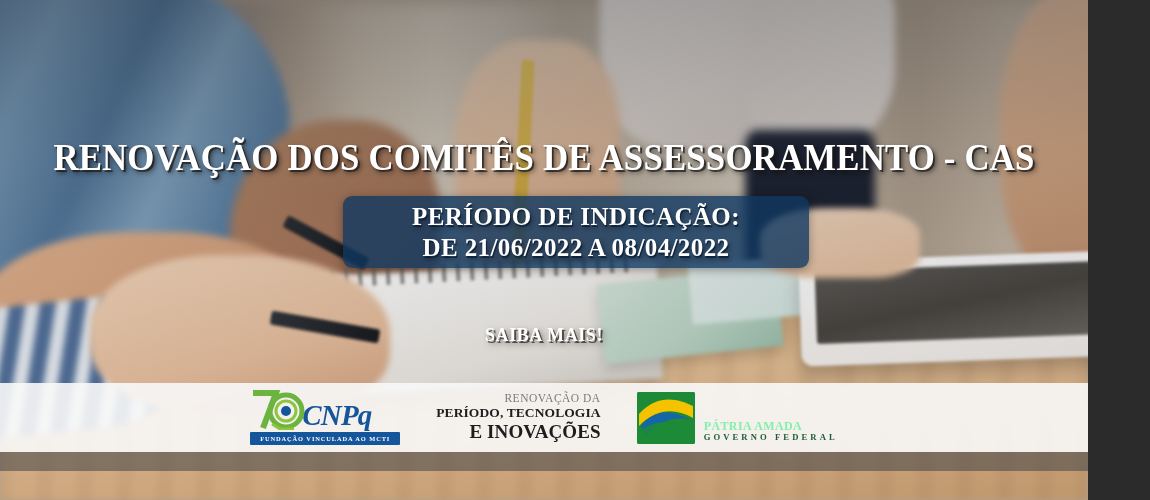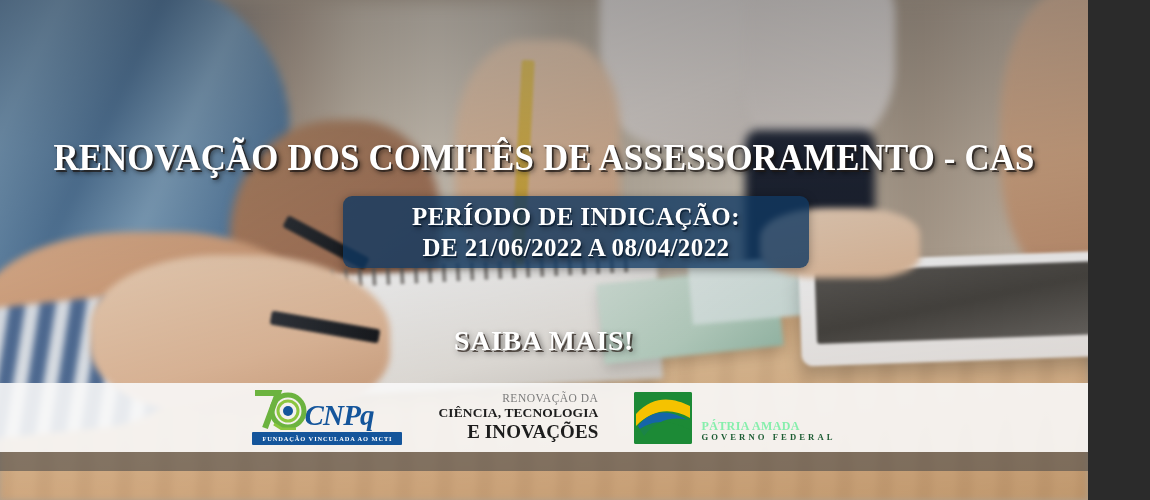--- a/index.html
+++ b/index.html
@@ -206,21 +206,21 @@
   .date-line {
     color:#fff; font-weight:700; font-size:25px; line-height:31px;
     letter-spacing:.4px;
     text-shadow:1px 2px 0 rgba(8,28,50,.75), 2px 3px 5px rgba(0,0,0,.45);
     white-space:nowrap;
   }
 
   .cta {
     position:absolute; left:0; right:0; top:325px;
     text-align:center;
-    color:#ffffff; font-size:28px; font-weight:700; letter-spacing:.6px;
+    color:#ffffff; font-size:18px; font-weight:700; letter-spacing:.6px;
     text-shadow:2px 2px 0 rgba(40,30,24,.70), 3px 3px 6px rgba(0,0,0,.5);
   }
 
   
   .footer-white {
     position:absolute; left:0; top:383px; width:100%; height:69px;
     background:rgba(248,248,248,.90);
   }
   .footer-gray {
     position:absolute; left:0; top:452px; width:100%; height:19px;
@@ -331,21 +331,21 @@
         </div>
         <div class="cnpq-word">CNPq</div>
       </div>
       <div class="cnpq-bar">
         <span>FUNDAÇÃO VINCULADA AO MCTI</span>
       </div>
     </div>
 
     <div class="ministry">
       <div class="min-1">RENOVAÇÃO DA</div>
-      <div class="min-2">CIÊNCIA, TECNOLOGIA</div>
+      <div class="min-2">PERÍODO, TECNOLOGIA</div>
       <div class="min-3">E INOVAÇÕES</div>
     </div>
 
     <div class="brasil">
       <div class="br-flag">
         <svg width="58" height="52" viewBox="0 0 58 52">
           <rect width="58" height="52" fill="#1c8a36"></rect>
           <path d="M2 22 C20 2 40 6 56 14 L56 26 C38 16 20 16 2 34 Z" fill="#f5c200"></path>
           <path d="M4 34 C18 16 36 18 54 28 C38 24 22 28 10 44 Z" fill="#1565a8"></path>
           <path d="M2 40 C18 26 38 28 56 38 L56 50 L2 50 Z" fill="#1c8a36" opacity=".85"></path>

